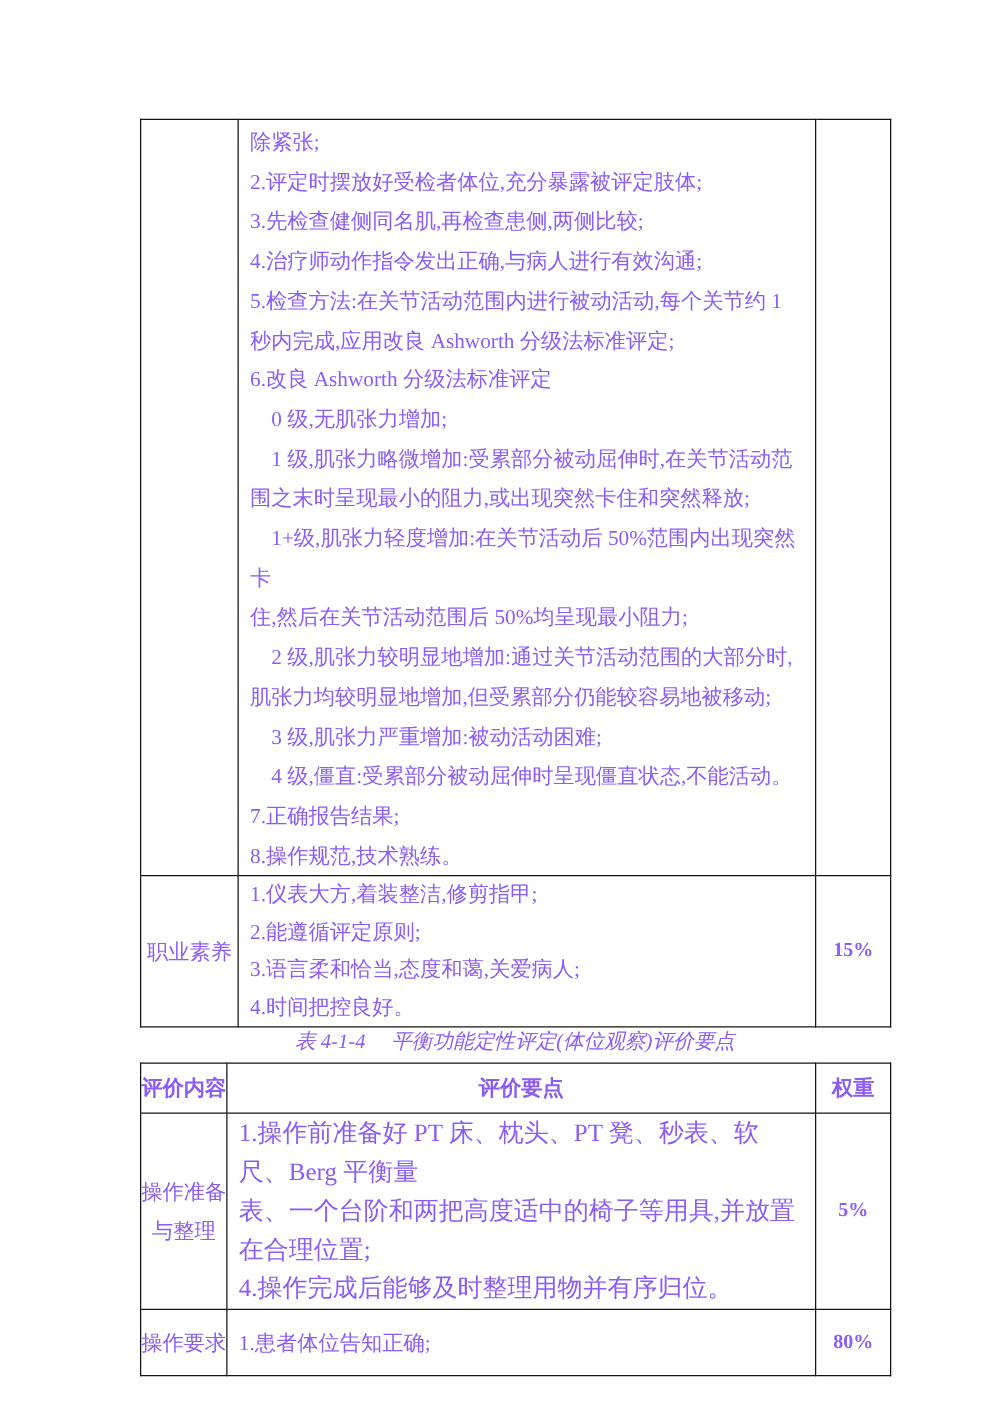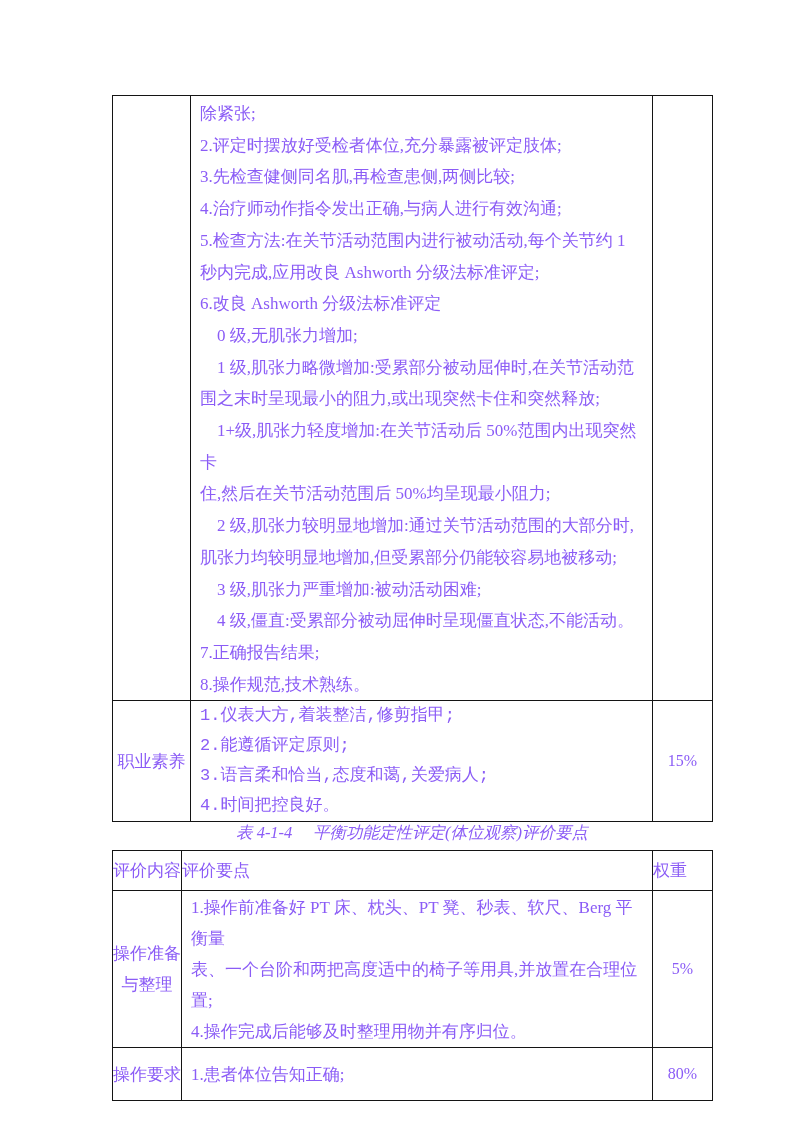--- a/index.html
+++ b/index.html
@@ -9,41 +9,41 @@
     color:#8b5cf6; overflow:hidden;
   }
   table.doc-table { border-collapse:collapse; table-layout:fixed; position:absolute; background:#fff; }
   table.doc-table td { border:1.5px solid #141414; box-sizing:border-box; padding:0; vertical-align:middle; }
 
   
   .t1 { left:112px; top:95px; width:600px; }
   .t1 .main-cell { vertical-align:top; padding:2px 6px 0 9px; height:570px; }
   .t1 .main-cell .line { font-size:17px; line-height:31.7px; white-space:pre-wrap; }
   .t1 .pro-row td { height:120px; }
-  .t1 .pro-content { padding:0 6px 0 9px;font-family:Liberation Mono, monospace; }
+  .t1 .pro-content { padding:0 6px 0 9px; }
   .t1 .pro-content .line { font-size:17px; line-height:30px; white-space:pre-wrap; }
   .label-cell { text-align:center; font-size:17px; white-space:pre-line; line-height:31px; }
-  .weight-cell { text-align:center; font-size:16px; }
+  .weight-cell { text-align:center; font-size:16px;font-weight:bold; }
 
   
   .sec-heading {
     position:absolute; left:123px; top:791px; width:600px;
     font-size:17.5px; font-weight:bold; line-height:24px; white-space:pre-wrap;
   }
   .tbl-caption {
     position:absolute; left:112px; top:822px; width:600px;
     font-size:16.5px; text-align:center; line-height:22px; white-space:pre-wrap;font-style:italic;
   }
 
   
   .t2 { left:112px; top:850px; width:600px; }
-  .t2 .head-row td { height:40px; font-size:17px; font-weight:normal; text-align:left; }
+  .t2 .head-row td { height:40px; font-size:17px; font-weight:bold; text-align:center; }
   .t2 .row-prep td { height:94px; }
   .t2 .row-prep .content { vertical-align:top; padding:1px 6px 0 9px; }
-  .t2 .row-prep .content .line { font-size:17px; line-height:31px; white-space:pre-wrap; }
+  .t2 .row-prep .content .line { font-size:20px; line-height:31px; white-space:pre-wrap; }
   .t2 .row-req td { height:53px; }
   .t2 .row-req .content { padding:0 6px 0 9px; }
   .t2 .row-req .content .line { font-size:17px; line-height:33px; white-space:pre-wrap; }
 </style>
 </head>
 <body>
 
 <div class="page">
 
   <table class="doc-table t1">

